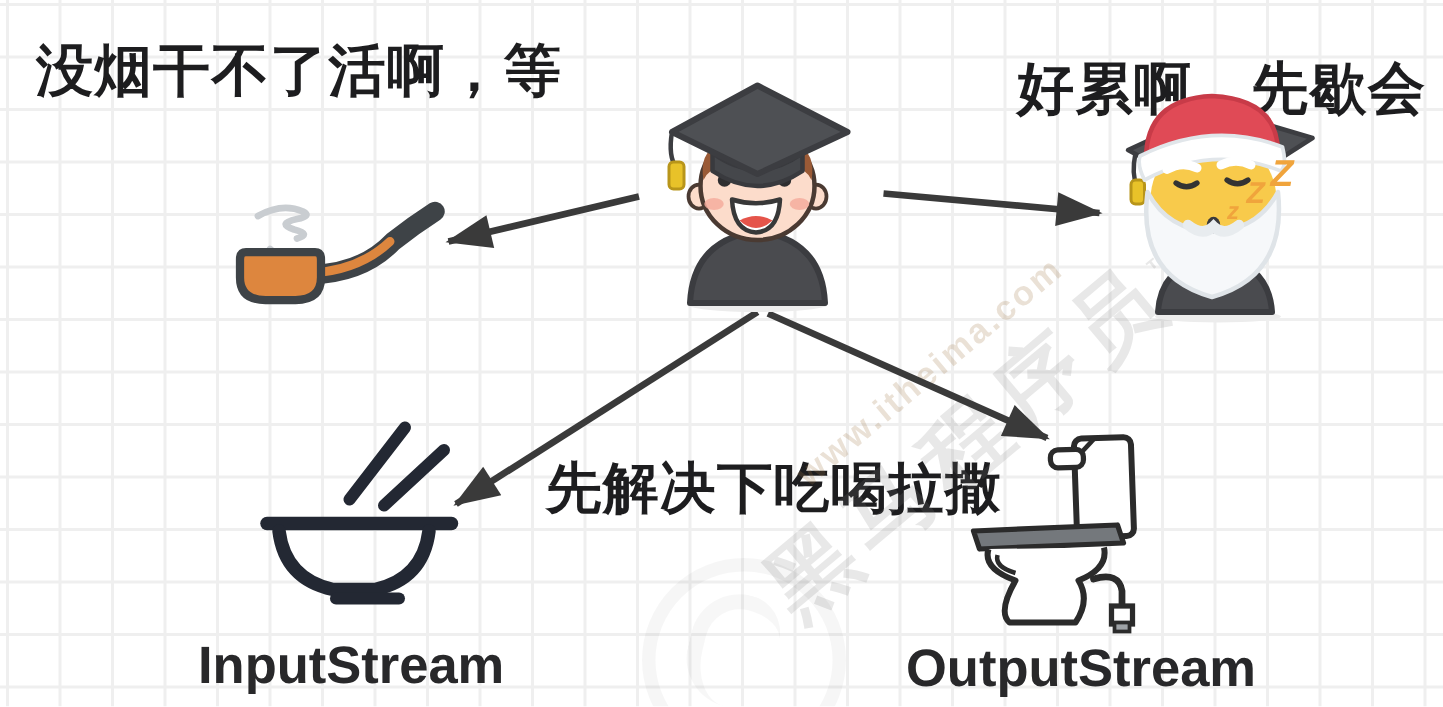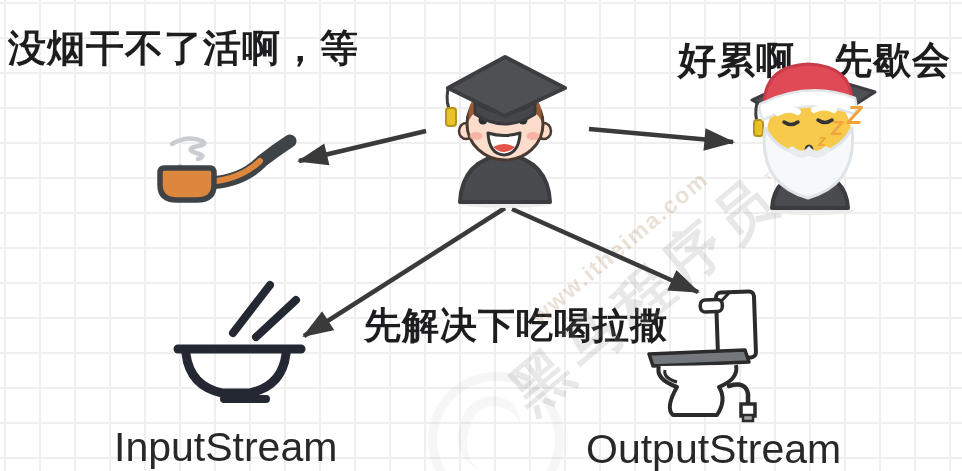--- a/index.html
+++ b/index.html
@@ -11,21 +11,21 @@
       linear-gradient(to bottom,#efefef 2px,transparent 2px);
     background-size:35px 35px;
     background-position:4px 2px;
     font-family:"Liberation Sans","DejaVu Sans",sans-serif;
   }
   .cn{
     position:absolute;color:#1d1d1f;font-weight:800;
     font-size:38px;line-height:48px;letter-spacing:1px;white-space:nowrap;
   }
   .stream-label{
-    position:absolute;color:#28282a;font-weight:400;font-size:41px;white-space:nowrap;
+    position:absolute;color:#28282a;font-weight:700;font-size:35px;white-space:nowrap;margin-left:18px;
   }
   .abs{position:absolute;}
   svg{display:block;overflow:visible;}
   
   .wm-text{
     position:absolute;left:430px;top:225px;width:430px;
     transform:rotate(-40deg);transform-origin:center center;
     text-align:center;pointer-events:none;
   }
   .wm-url{
@@ -47,21 +47,21 @@
     border-left:10px solid rgba(0,0,0,0.03);
     border-top:10px solid rgba(0,0,0,0.03);
     border-radius:40px 30px 0 40px;transform:rotate(14deg);
   }
 </style>
 </head>
 <body>
 
 <div class="stage">
 
-  <div class="cn" style="left:8px;top:24px;">没烟干不了活啊，等</div>
+  <div class="cn" style="left:24px;top:24px;">没烟干不了活啊，等</div>
 
   <div class="cn" style="left:678px;top:20px;margin-top:16px;">好累啊，先歇会</div>
 
   <div class="cn" style="left:364px;top:302px;font-size:37px;">先解决下吃喝拉撒</div>
 
   <div class="wm-text">
     <div class="wm-url">www.itheima.com</div>
     <div class="wm-brand"><span>黑马程序员</span><span class="tm">™</span></div>
   </div>
   <div class="wm-logo"></div>

